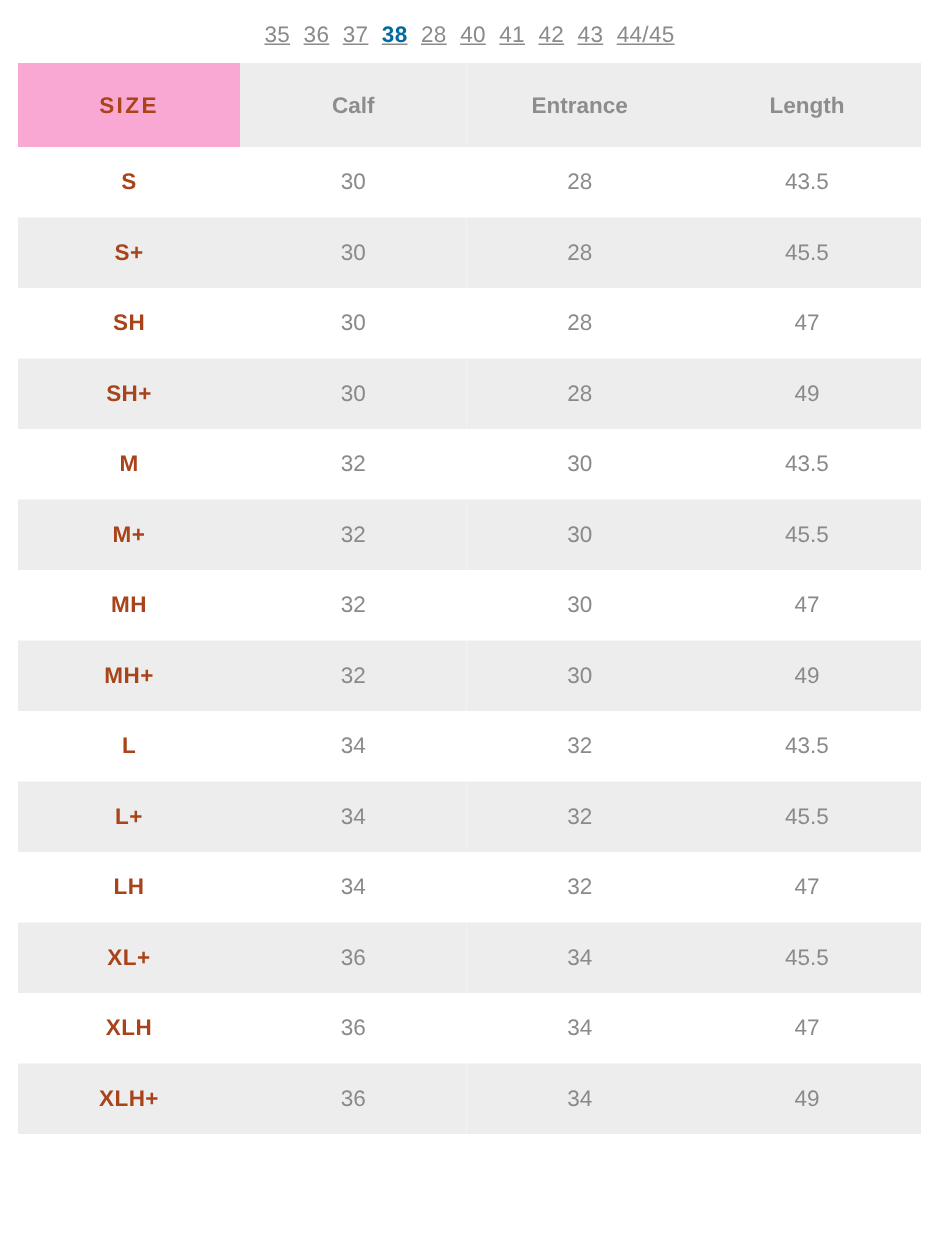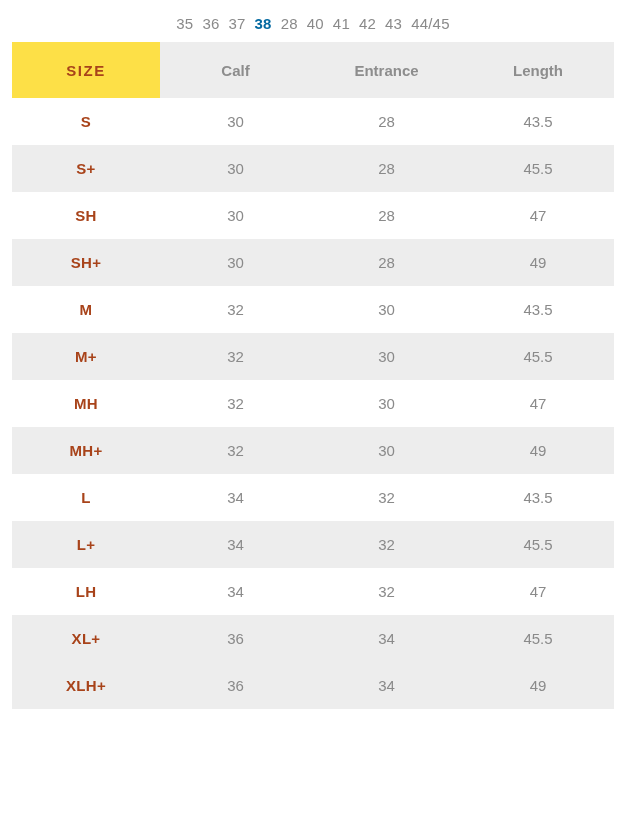--- a/index.html
+++ b/index.html
@@ -26,20 +26,21 @@
     height: 42px;
     display: flex;
     align-items: center;
     justify-content: center;
     gap: 9px;
     font-size: 15px;
     color: #8a8a8a;
     letter-spacing: 0.2px;
     padding-top: 4px;
     box-sizing: border-box;
+    text-decoration: underline;
   }
   .size-selector .sz {
     font-family: "Liberation Sans", sans-serif;
     white-space: nowrap;
   }
   .size-selector .sz.active {
     color: #0369a1;
     font-weight: bold;
   }
 
@@ -62,21 +63,21 @@
     height: 54px;
     font-weight: bold;
     font-size: 15px;
     color: #8d8d8d;
     background: #ededed;
     border: none;
     vertical-align: middle;
     text-align: center;
   }
   table.size-table thead th.head-size {
-    background: #fde047;
+    background: #f9a8d4;
     color: #a8431a;
     font-weight: bold;
     font-size: 15px;
     letter-spacing: 1.6px;
   }
 
   table.size-table tbody td {
     height: 45px;
     text-align: center;
     vertical-align: middle;
@@ -197,20 +198,26 @@
             <td>34</td>
             <td>32</td>
             <td>47</td>
           </tr>
           <tr class="even">
             <td class="size-cell">XL+</td>
             <td>36</td>
             <td>34</td>
             <td>45.5</td>
           </tr>
+          <tr class="odd">
+            <td class="size-cell">XLH</td>
+            <td>36</td>
+            <td>34</td>
+            <td>47</td>
+          </tr>
           <tr class="even">
             <td class="size-cell">XLH+</td>
             <td>36</td>
             <td>34</td>
             <td>49</td>
           </tr>
         </tbody>
     </table>
   </div>
 

